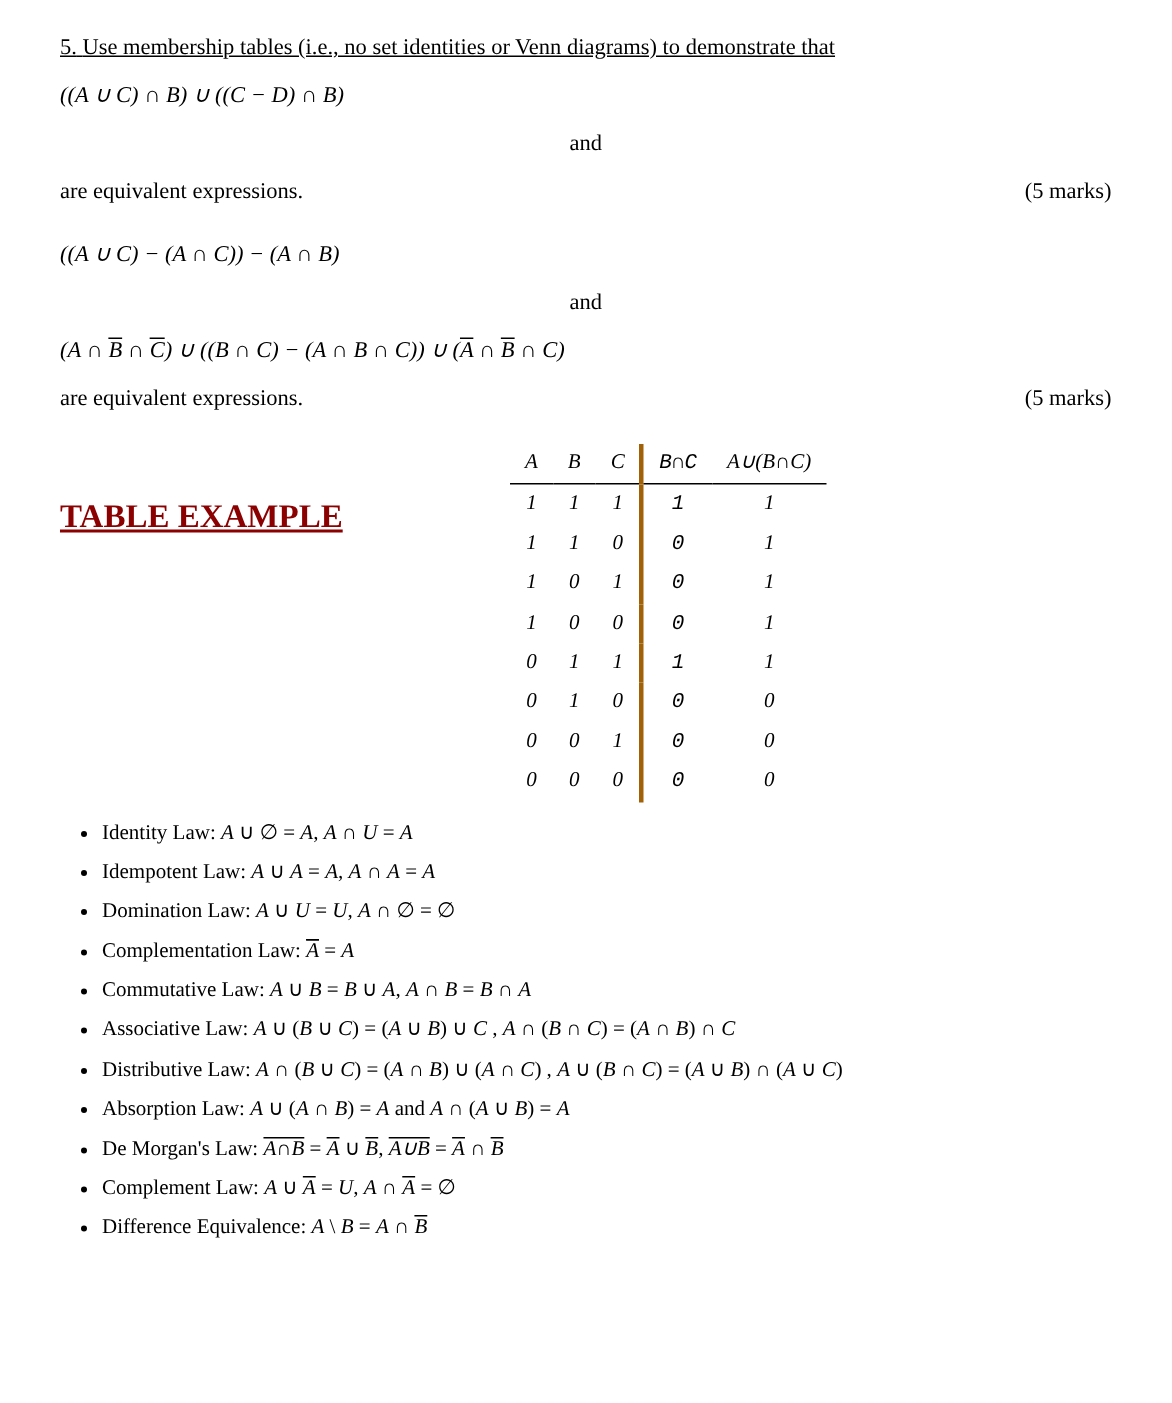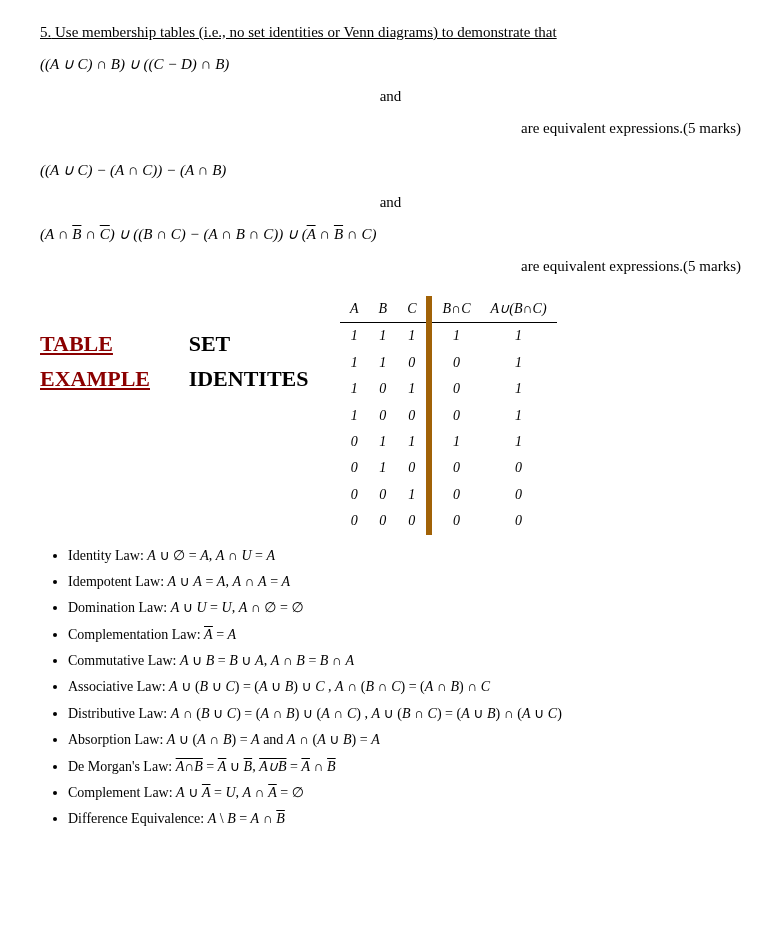--- a/index.html
+++ b/index.html
@@ -33,21 +33,21 @@
     }
 
     .and-text {
       text-align: center;
       font-style: normal;
       margin: 2px 0;
     }
 
     .are-equivalent {
       display: flex;
-      justify-content: flex-end;
+      justify-content: space-between;
       margin-top: 8px;
       margin-bottom: 14px;
     }
 
     .marks {
       font-style: normal;
     }
 
     
     .math {
@@ -103,21 +103,22 @@
       text-align: center;
       border-bottom: 1px solid #000;
     }
 
     .membership-table td {
       padding: 2px 10px;
       text-align: center;
     }
 
     .membership-table .separator {
-      border-left: 6px solid #a16207;
+      border-left: 3px solid #a16207;
+      font-family: Liberation Mono, monospace;
     }
 
     .membership-table thead tr {
       border-bottom: 1px solid #000;
     }
 
     
     .identities-list {
       list-style: disc;
       margin-left: 28px;
@@ -166,21 +167,20 @@
 
   <div class="are-equivalent">
     <span>are equivalent expressions.</span>
     <span class="marks">(5 marks)</span>
   </div>
 </div>
 
 <div class="table-section">
   <div class="table-label-col">
     <div class="table-example-label">TABLE EXAMPLE</div>
-    <div class="set-identities-label">SET IDENTITES</div>
   </div>
 
   <table class="membership-table">
     <thead>
       <tr>
         <th>A</th>
         <th>B</th>
         <th>C</th>
         <th class="separator">B∩C</th>
         <th>A∪(B∩C)</th>

